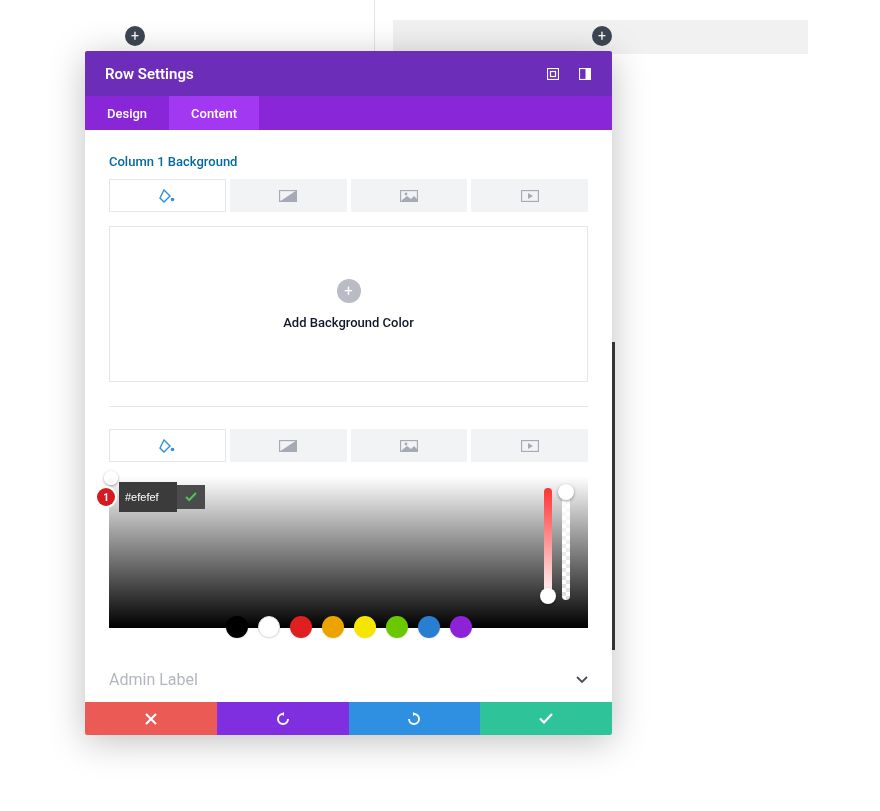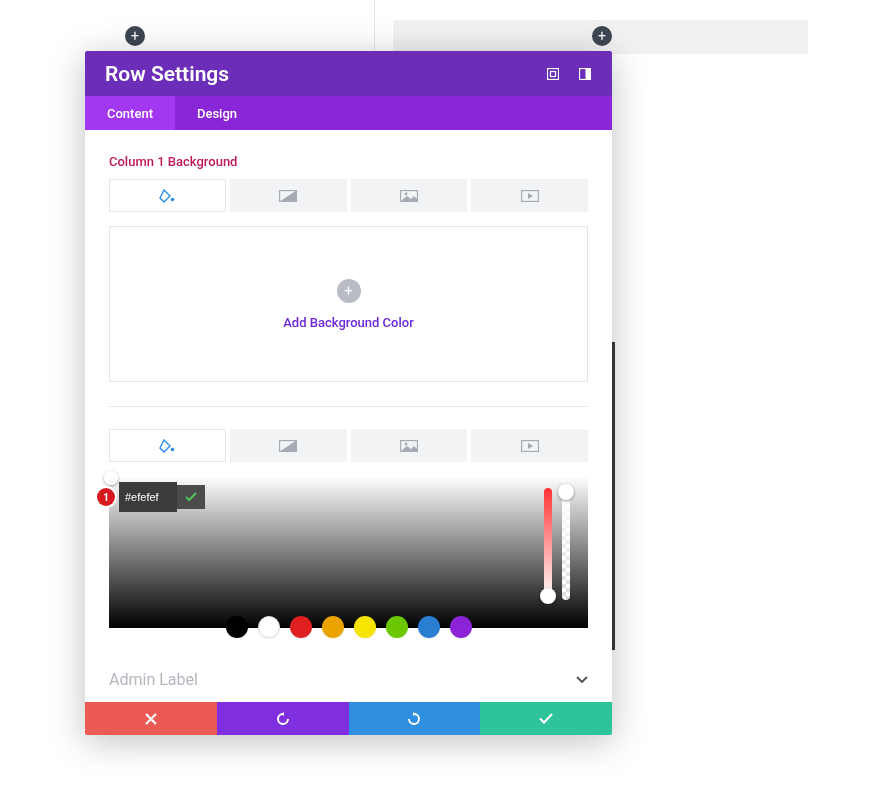--- a/index.html
+++ b/index.html
@@ -62,21 +62,21 @@
 }
 .modal-header {
   background: #6c2eb9;
   color: #fff;
   height: 45px;
   display: flex;
   align-items: center;
   padding: 0 20px;
   justify-content: space-between;
 }
-.modal-title { font-size: 21px; font-weight: 600; }
+.modal-title { font-size: 15px; font-weight: 600; }
 .header-icons { display: flex; gap: 18px; }
 .header-icon { width: 14px; height: 14px; display:flex; align-items:center; justify-content:center; }
 .tabs {
   display: flex;
   background: #8927d8;
   height: 34px;
 }
 .tab {
   padding: 0 22px;
   display: flex;
@@ -88,21 +88,21 @@
 }
 .tab.active { background: #a338f2; }
 .modal-body {
   flex: 1;
   padding: 24px 24px 0 24px;
   overflow: hidden;
   position: relative;
 }
 .section-label {
   font-size: 13px;
-  color: #be185d;
+  color: #0369a1;
   font-weight: 500;
   margin-bottom: 10px;
 }
 .bg-type-row {
   display: flex;
   gap: 4px;
   margin-bottom: 14px;
 }
 .bg-type {
   flex: 1;
@@ -129,21 +129,21 @@
   justify-content: center;
   gap: 12px;
   margin-bottom: 24px;
 }
 .bg-add-circle {
   width: 24px; height: 24px; border-radius: 50%;
   background: #b9bcc5; color:#fff;
   display:flex; align-items:center; justify-content:center;
   font-size: 15px;
 }
-.bg-add-text { font-size: 13px; color: #6d28d9; font-weight:500; }
+.bg-add-text { font-size: 13px; color: #0f172a; font-weight:500; }
 
 .hr { height:1px; background:#e4e6ea; margin-bottom: 22px; }
 
 .color-area {
   position: relative;
   height: 152px;
   background: linear-gradient(to bottom, rgba(0,0,0,0) 0%, #000 100%),
               linear-gradient(to right, #fff 0%, #fff 100%);
   margin-bottom: 0;
 }
@@ -292,25 +292,25 @@
       <div class="header-icon">
         <svg width="12" height="12" viewBox="0 0 12 12">
             <rect x="0.5" y="0.5" width="11" height="11" fill="none" stroke="#fff" stroke-width="1.2"></rect>
             <rect x="6.5" y="0.5" width="5" height="11" fill="#fff"></rect>
           </svg>
       </div>
     </div>
   </div>
 
   <div class="tabs">
+    <div class="tab">
+        <span>Design</span>
+      </div>
     <div class="tab active">
         <span>Content</span>
-      </div>
-    <div class="tab">
-        <span>Design</span>
       </div>
   </div>
 
   <div class="modal-body">
 
     <div class="section-label">Column 1 Background</div>
     <div class="bg-type-row">
       <div class="bg-type active">
         <svg width="16" height="14" viewBox="0 0 16 14">
             <path d="M5 1 L11 7 L5 13 L1 9 Z" fill="none" stroke="#2a8fe6" stroke-width="1.4"></path>

